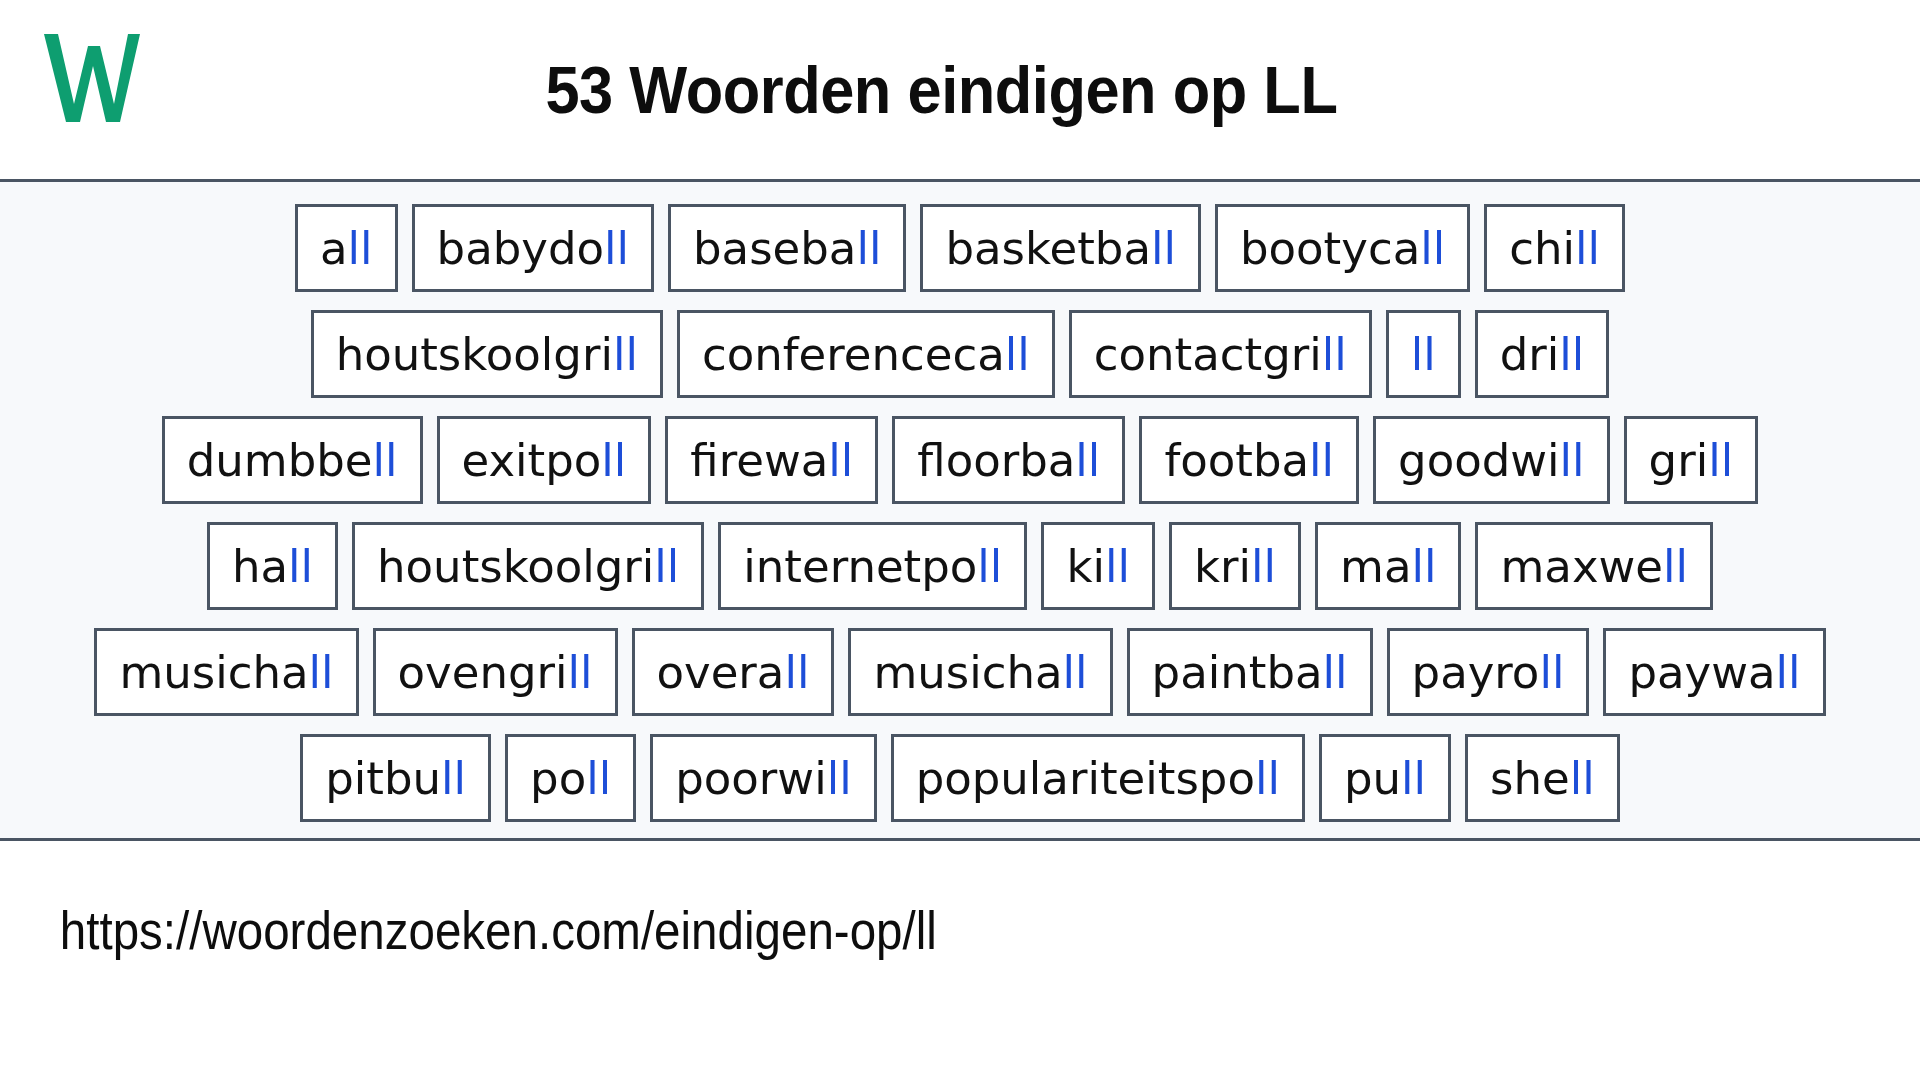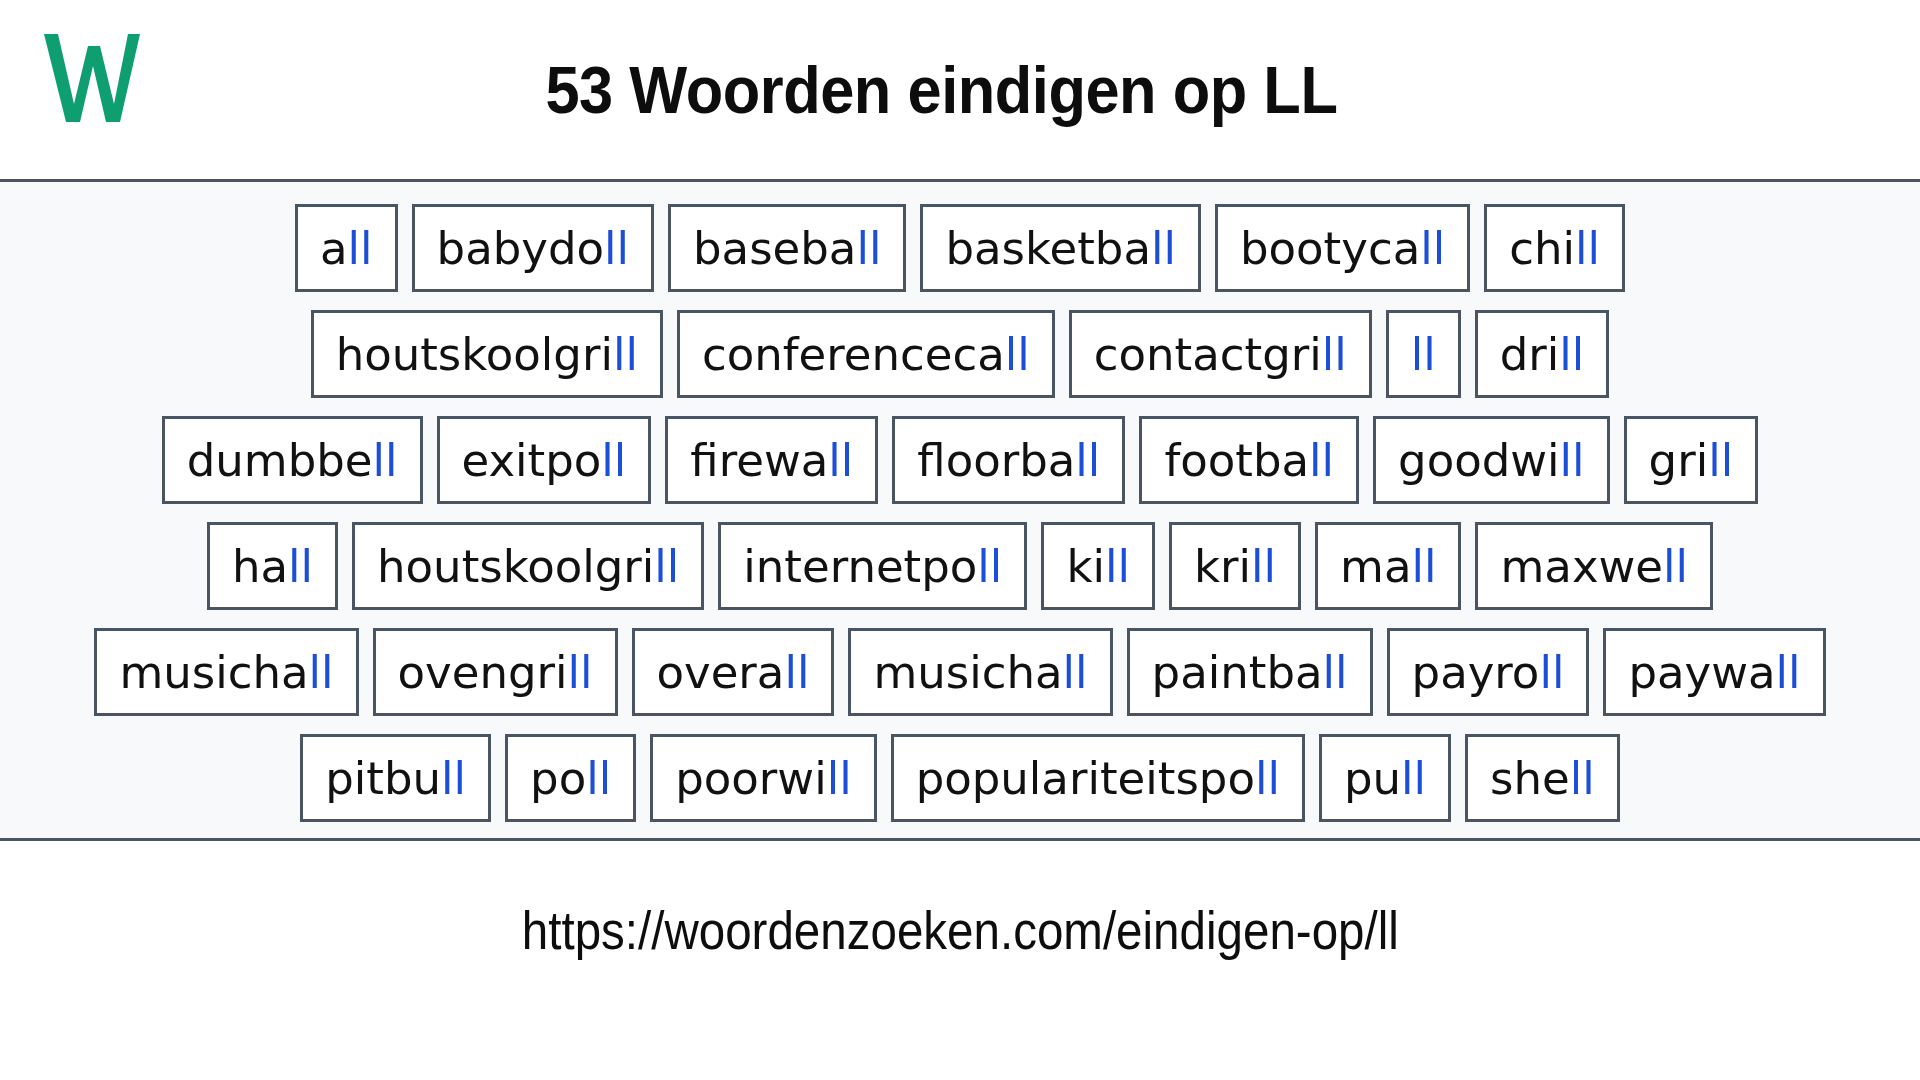--- a/index.html
+++ b/index.html
@@ -99,21 +99,20 @@
   .word-box .stem { color: #111111; }
   .word-box .suffix { color: #1d4ed8; }
 
   
   .footer {
     flex: 0 0 178px;
     height: 178px;
     background: #ffffff;
     display: flex;
     align-items: center;
-    justify-content: center;
   }
   .footer-url {
     font-family: "Liberation Sans", sans-serif;
     font-size: 54px;
     color: #0d0d0d;
     transform: scaleX(0.88);
     letter-spacing: 0px;
     white-space: nowrap;
   }
 </style>

